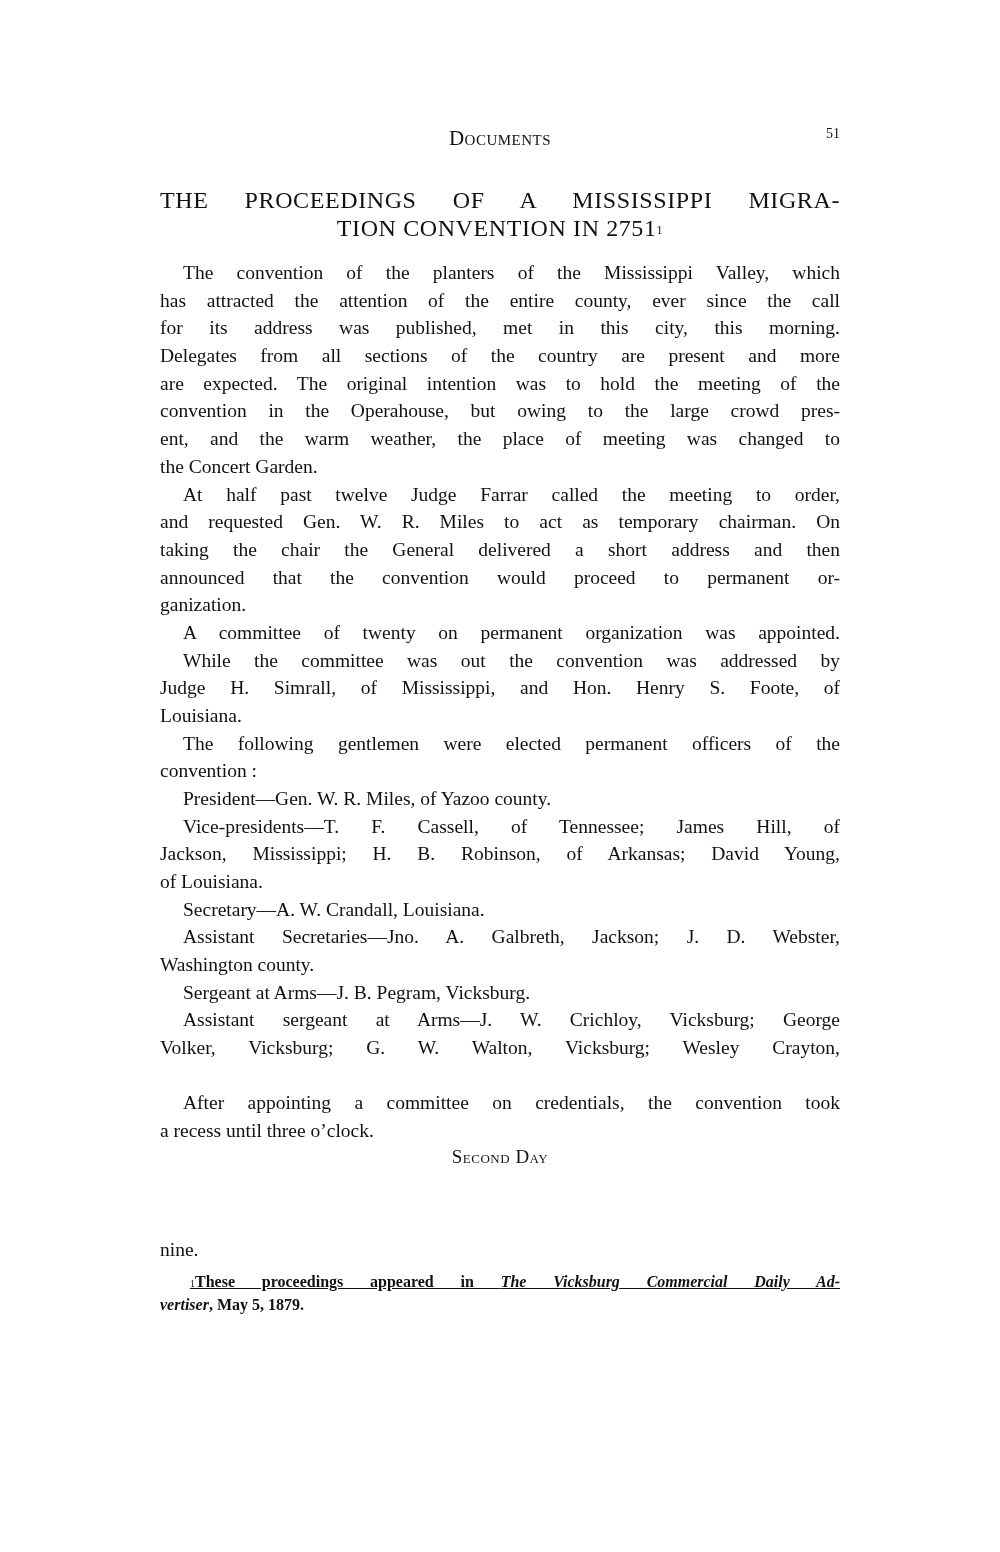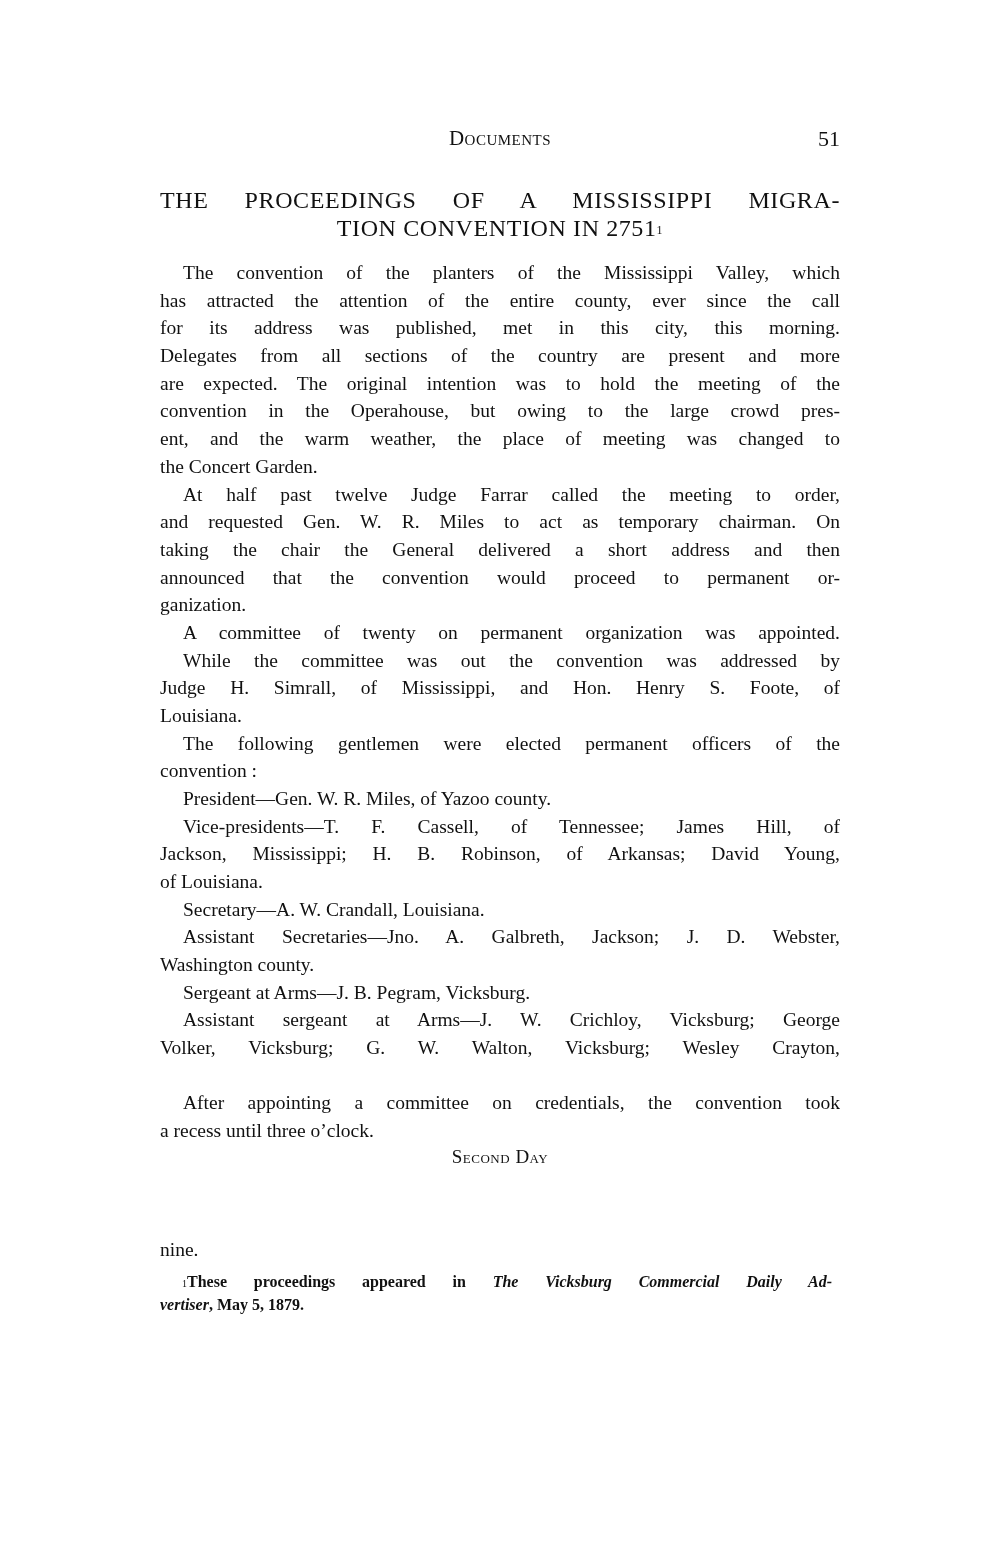--- a/index.html
+++ b/index.html
@@ -2,36 +2,36 @@
 <html><head>
   <meta charset="utf-8">
   <style>
     html, body { margin: 0; padding: 0; background: #ffffff; }
     body { width: 1000px; height: 1552px; position: relative; overflow: hidden;
            font-family: "Liberation Serif", "DejaVu Serif", serif; color: #111; }
     .page { position: absolute; left: 0; top: 0; width: 1000px; height: 1552px; border-radius: 23px; }
     .running-head { position: absolute; top: 126px; left: 160px; width: 680px; height: 30px; }
     .running-title { position: absolute; left: 0; width: 100%; text-align: center;
                      font-size: 21px; font-variant: small-caps; letter-spacing: 0.5px; }
-    .page-number { position: absolute; right: 0; font-size: 22px; }
+    .page-number { position: absolute; right: 0; font-size: 14px; }
     .title { position: absolute; left: 160px; width: 680px; top: 186px;
              font-size: 24px; line-height: 28px; letter-spacing: 0.6px; }
     .title .l1 { display: block; text-align: justify; text-align-last: justify; }
     .title .l2 { display: block; text-align: center; }
     .title sup { font-size: 12px; vertical-align: top; position: relative; top: 2px; }
     .line { position: absolute; left: 160px; width: 680px; font-size: 19.5px;
             line-height: 24px; white-space: nowrap; }
     .line.just { text-align: justify; text-align-last: justify; }
     .line.indent { left: 183px; width: 657px; }
     .section-head { position: absolute; left: 160px; width: 680px; top: 1128px;
                     text-align: center; font-size: 19px; font-variant: small-caps;
                     letter-spacing: 0.5px; margin-top: 18px; }
     .fn { position: absolute; left: 160px; width: 680px; font-size: 16px; line-height: 22px;
           white-space: nowrap; font-weight: bold; }
-    .fn.indent { left: 182px; width: 650px; }
+    .fn.indent { left: 190px; width: 650px; text-decoration: underline; }
     .fn.just { text-align: justify; text-align-last: justify; }
     .fn sup { font-size: 10px; vertical-align: top; position: relative; top: 2px; font-weight: normal; }
     .fn i { font-weight: bold; }
   </style>
 </head>
 <body>
 
 <div class="page">
 
   <div class="running-head">

